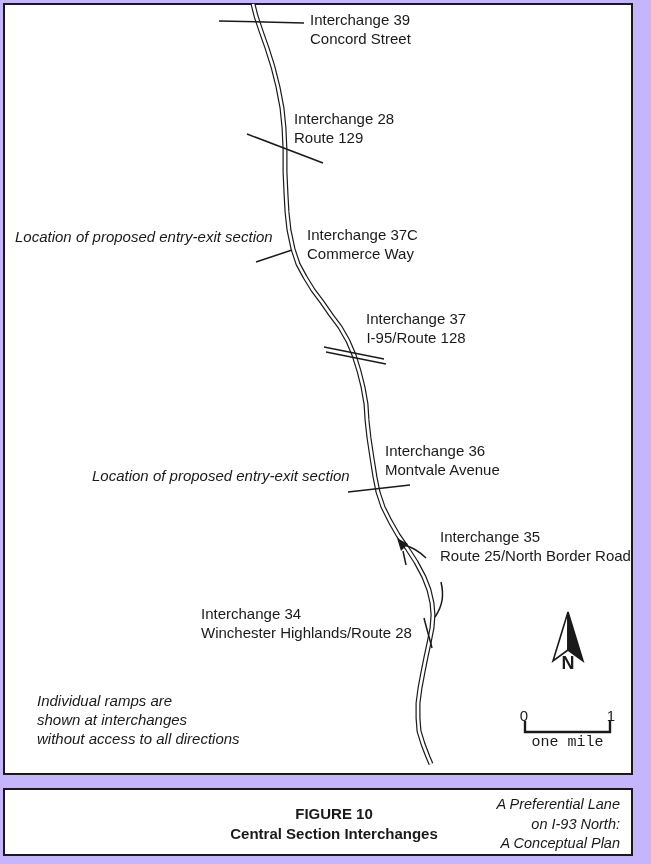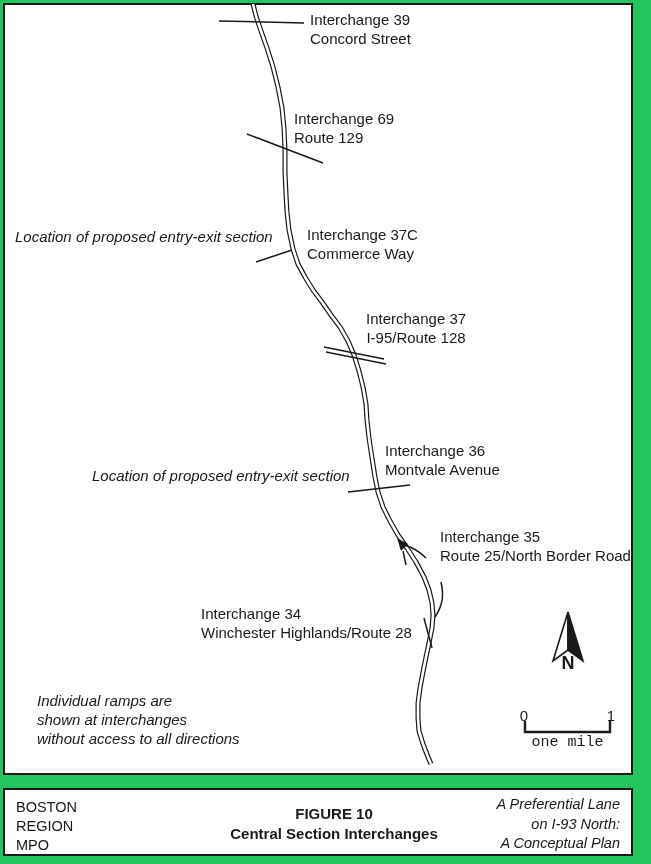--- a/index.html
+++ b/index.html
@@ -1,16 +1,16 @@
 <!DOCTYPE html>
 <html><head>
 <meta charset="utf-8">
 <style>
   html,body{margin:0;padding:0;background:#fff;}
-  #page{position:relative;width:651px;height:864px;background:#22c55e;
+  #page{position:relative;width:651px;height:864px;background:#c4b5fd;
         font-family:"Liberation Sans",sans-serif;color:#1a1a1a;overflow:hidden;}
   .map-frame{position:absolute;left:3px;top:3px;width:626px;height:768px;
              border:2px solid #1a1a1a;background:#fff;box-sizing:content-box;}
   .footer-box{position:absolute;left:3px;top:788px;width:626px;height:64px;
               border:2px solid #1a1a1a;background:#fff;box-sizing:content-box;}
   svg.overlay{position:absolute;left:0;top:0;pointer-events:none;}
   .lbl{position:absolute;font-size:15px;line-height:19px;white-space:nowrap;}
   .lbl div{white-space:nowrap;}
   .it{font-style:italic;}
   .north-n{position:absolute;left:554px;top:653px;width:28px;text-align:center;
@@ -73,21 +73,21 @@
     </g>
 
     <path d="M525,721 L525,732 L610,732 L610,721" fill="none" stroke="#1a1a1a" stroke-width="2.4"></path>
   </svg>
 
   <div class="lbl" style="left:310px;top:10px;">
     <div>Interchange 39</div>
     <div>Concord Street</div>
   </div>
   <div class="lbl" style="left:294px;top:109px;">
-    <div>Interchange 69</div>
+    <div>Interchange 28</div>
     <div>Route 129</div>
   </div>
   <div class="lbl" style="left:307px;top:225px;">
     <div>Interchange 37C</div>
     <div>Commerce Way</div>
   </div>
   <div class="lbl" style="left:366px;top:309px;text-align:center;">
     <div>Interchange 37</div>
     <div>I-95/Route 128</div>
   </div>
@@ -112,25 +112,20 @@
     <div>shown at interchanges</div>
     <div>without access to all directions</div>
   </div>
 
   <div class="north-n">N</div>
   <div class="scale-num scale-zero">0</div>
   <div class="scale-num scale-one">1</div>
   <div class="scale-caption">one mile</div>
 
   <div class="footer-box"></div>
-  <div class="agency">
-    <div>BOSTON</div>
-    <div>REGION</div>
-    <div>MPO</div>
-  </div>
   <div class="fig-center">
     <div>FIGURE 10</div>
     <div>Central Section Interchanges</div>
   </div>
   <div class="plan">
     <div>A Preferential Lane</div>
     <div>on I-93 North:</div>
     <div>A Conceptual Plan</div>
   </div>
 

